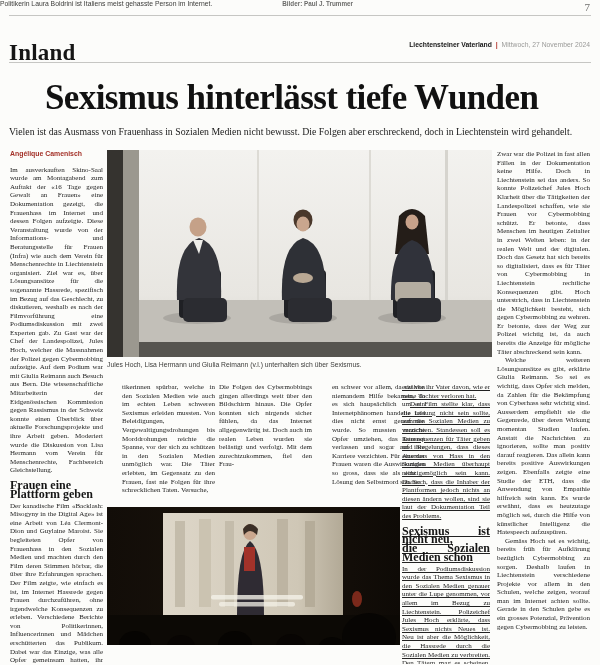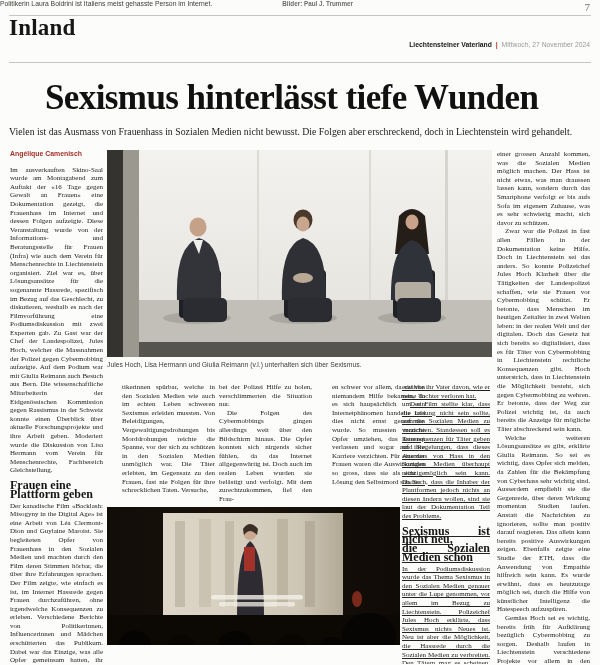--- a/index.html
+++ b/index.html
@@ -5,21 +5,21 @@
   * { margin:0; padding:0; box-sizing:border-box; }
   html,body { width:600px; }
   body { font-family:"Liberation Serif","DejaVu Serif",serif; background:#ffffff; }
   #page { position:relative; width:600px; height:665px; background:#fcfcfa; overflow:hidden; }
 
   .rule { position:absolute; left:9px; width:582px; height:1px; background:#c6c6c3; }
   #rule-top { top:15px; }
   #rule-mid { top:62px; }
 
   #page-number { position:absolute; top:1px; right:10px; font-size:11px; color:#6e6e6c; }
-  #section-title { position:absolute; top:15px; left:9px; font-size:23px; font-weight:bold; color:#161616; letter-spacing:.2px; }
+  #section-title { position:absolute; top:40px; left:9px; font-size:23px; font-weight:bold; color:#161616; letter-spacing:.2px; }
   #masthead { position:absolute; top:41px; right:10px; font-family:"Liberation Sans",sans-serif; font-size:6.8px; color:#161616; }
   #masthead .paper { font-weight:bold; }
   #masthead .sep { color:#b3342a; font-weight:bold; padding:0 2px; }
   #masthead .date { color:#9a9a98; }
 
   #headline { position:absolute; top:78px; left:9px; width:585px; font-size:35px; font-weight:bold; color:#111; letter-spacing:-0.6px; white-space:nowrap;margin-left:36px; }
   #lede { position:absolute; top:126px; left:9px; width:588px; font-size:9.8px; color:#1a1a1a; white-space:nowrap; overflow:hidden; }
 
   .col { position:absolute; width:93px; font-size:7px; line-height:8.6px; color:#222; text-align:justify; overflow:hidden; }
   .col p { margin:0; }
@@ -114,21 +114,20 @@
       <rect x="288" y="132" width="36" height="20" rx="4" fill="#b4ada1"></rect>
       <rect x="290" y="148" width="44" height="24" rx="5" fill="#2b2c31"></rect>
     </svg>
   </figure>
   <div id="caption1" class="caption">Jules Hoch, Lisa Hermann und Giulia Reimann (v.l.) unterhalten sich über Sexismus.</div>
 
   <div id="col2" class="col">
     <p>tikerinnen spürbar, welche in den Sozialen Medien wie auch im echten Leben schweren Sexismus erleiden mussten. Von Beleidigungen, Vergewaltigungsdrohungen bis Morddrohungen reichte die Spanne, vor der sich zu schützen in den Sozialen Medien unmöglich war. Die Täter erlebten, im Gegensatz zu den Frauen, fast nie Folgen für ihre schrecklichen Taten. Versuche,</p>
   </div>
   <div id="col3" class="col">
-    <p>bei der Polizei Hilfe zu holen, verschlimmerten die Situation nur.</p>
     <p>Die Folgen des Cybermobbings gingen allerdings weit über den Bildschirm hinaus. Die Opfer konnten sich nirgends sicher fühlen, da das Internet allgegenwärtig ist. Doch auch im realen Leben wurden sie belästigt und verfolgt. Mit dem zurechtzukommen, fiel den Frau-</p>
   </div>
   <div id="col4" class="col">
     <p>en schwer vor allem, da sie von niemandem Hilfe bekamen, da es sich haupsächlich um ein Internetphänomen handelte und dies nicht ernst genommen wurde. So mussten manche Opfer umziehen, das Internet verlassen und sogar auf ihre Karriere verzichten. Für eine der Frauen waren die Auswirkungen so gross, dass sie als einzige Lösung den Selbstmord sah. So</p>
   </div>
   <div id="col5" class="col">
     <p>erzählte ihr Vater davon, wie er seine Tochter verloren hat.</p>
     <p>Der Film stellte klar, dass die Lösung nicht sein sollte, auf die Sozialen Medien zu verzichten. Standessen soll es Konsequenzen für Täter geben und Regelungen, dass dieses Ausmass von Hass in den Sozialen Medien überhaupt nicht möglich sein kann. Dadurch, dass die Inhaber der Plantformen jedoch nichts an diesen ändern wollen, sind sie laut der Dokumentation Teil des Problems.</p>
     <div class="subhead">Sexismus ist nicht neu,
 die Sozialen Medien schon</div>
@@ -176,19 +175,18 @@
       <ellipse cx="262" cy="130" rx="27" ry="24" fill="#070503"></ellipse>
       <ellipse cx="225" cy="142" rx="14" ry="12" fill="#060402"></ellipse>
     </svg>
   </figure>
   <div id="caption2-row">
     <div class="caption">Politikerin Laura Boldrini ist Italiens meist gehasste Person im Internet.</div>
     <div class="credit">Bilder: Paul J. Trummer</div>
   </div>
 
   <div id="col6" class="col">
-    <p>einer grossen Anzahl kommen, was die Sozialen Medien möglich machen. Der Hass ist nicht etwas, was man draussen lassen kann, sondern durch das Smartphone verfolgt er bis aufs Sofa im eigenem Zuhause, was es sehr schwierig macht, sich davor zu schützen.</p>
     <p>Zwar war die Polizei in fast allen Fällen in der Dokumentation keine Hilfe. Doch in Liechtenstein sei das anders. So konnte Polizeichef Jules Hoch Klarheit über die Tätigkeiten der Landespolizei schaffen, wie sie Frauen vor Cybermobbing schützt. Er betonte, dass Menschen im heutigen Zeitalter in zwei Welten leben: in der realen Welt und der digitalen. Doch das Gesetz hat sich bereits so digitalisiert, dass es für Täter von Cybermobbing in Liechtenstein rechtliche Konsequenzen gibt. Hoch unterstrich, dass in Liechtenstein die Möglichkeit besteht, sich gegen Cybermobbing zu wehren. Er betonte, dass der Weg zur Polizei wichtig ist, da auch bereits die Anzeige für mögliche Täter abschreckend sein kann.</p>
     <p>Welche weiteren Lösungsansätze es gibt, erklärte Giulia Reimann. So sei es wichtig, dass Opfer sich melden, da Zahlen für die Bekämpfung von Cyberhass sehr wichtig sind. Ausserdem empfiehlt sie die Gegenrede, über deren Wirkung momentan Studien laufen. Anstatt die Nachrichten zu ignorieren, sollte man positiv darauf reagieren. Das allein kann bereits positive Auswirkungen zeigen. Ebenfalls zeigte eine Studie der ETH, dass die Anwendung von Empathie hilfreich sein kann. Es wurde erwähnt, dass es heutzutage möglich sei, durch die Hilfe von künstlicher Intelligenz die Hatespeech aufzuspüren.</p>
     <p>Gemäss Hoch sei es wichtig, bereits früh für Aufklärung bezüglich Cybermobbing zu sorgen. Deshalb laufen in Liechtenstein verschiedene Projekte vor allem in den Schulen, welche zeigen, worauf man im Internet achten sollte. Gerade in den Schulen gebe es ein grosses Potenzial, Prävention gegen Cybermobbing zu leisten.</p>
   </div>
 
 </div>
 
 </body></html>

